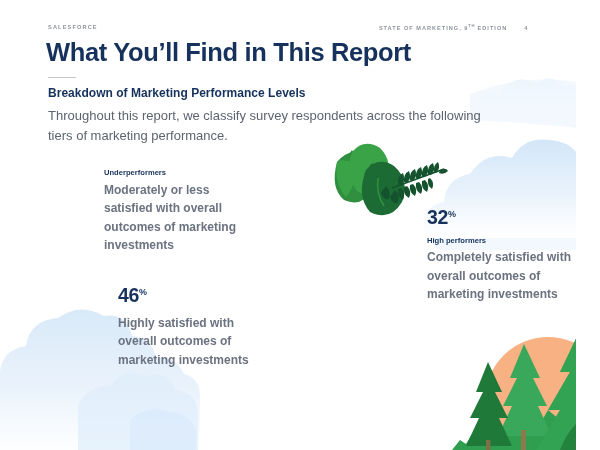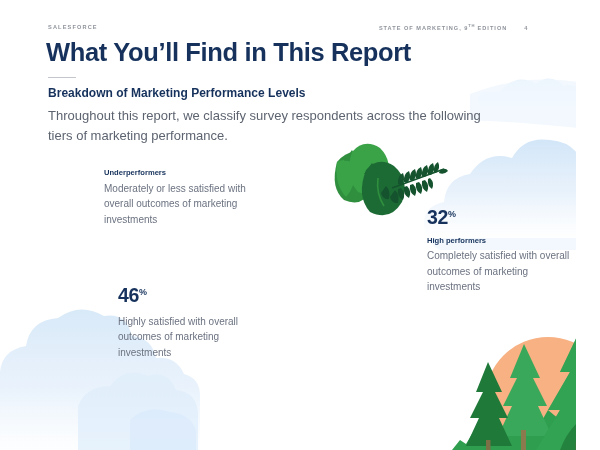--- a/index.html
+++ b/index.html
@@ -160,22 +160,22 @@
 
   .stat-label {
     font-size: 7.6px;
     font-weight: 700;
     color: #16325c;
     line-height: 1.4;
     margin-bottom: 2px;
   }
 
   .stat-desc {
-    font-size: 10px;
-    font-weight: 400;
+    font-size: 12px;
+    font-weight: 700;
     color: #6b7280;
     line-height: 1.55;
   }
 
   #stat-underperformers { top: 168px; left: 104px; }
   #stat-high-performers { top: 208px; left: 427px; }
   #stat-moderate-performers { top: 286px; left: 118px; }
 </style>
 </head>
 <body>

